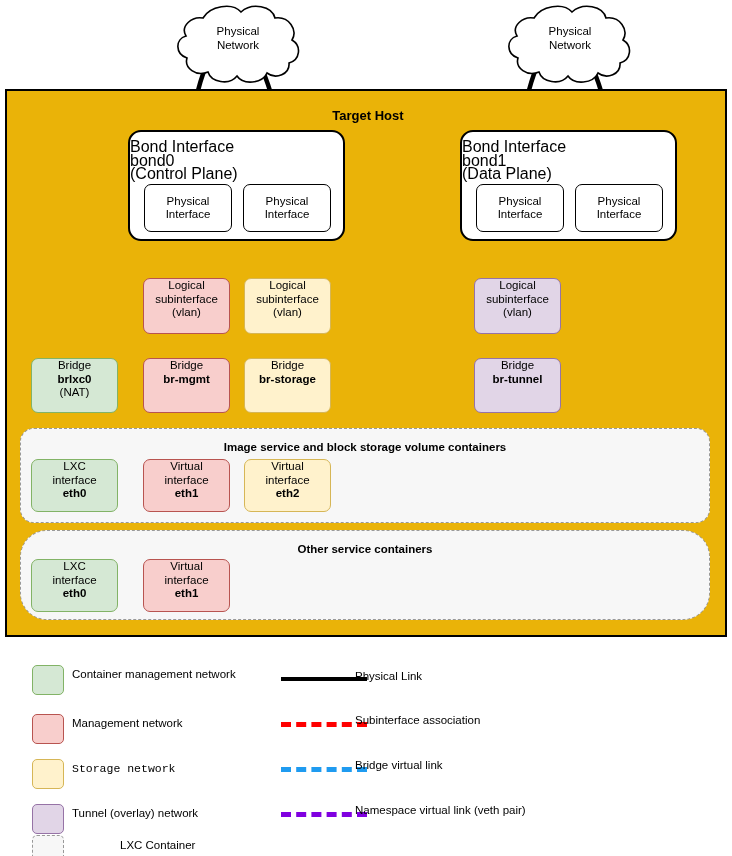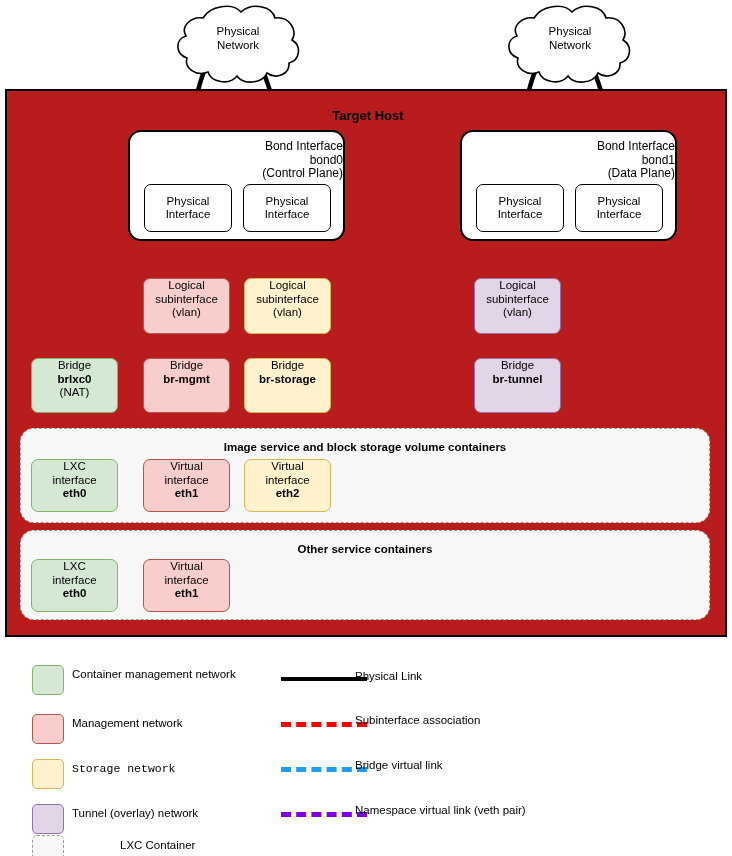--- a/index.html
+++ b/index.html
@@ -42,21 +42,21 @@
     color: #000000;
     z-index: 5;
   }
   .node .b { font-weight: bold; }
 
   
   #target-host {
     position: absolute;
     left: 5px; top: 89px;
     width: 722px; height: 548px;
-    background: #b91c1c;
+    background: #eab308;
     border: 2px solid #000000;
     box-sizing: border-box;
     z-index: 1;
   }
   #target-host-title {
     position: absolute;
     left: 0; top: 17px;
     width: 722px;
     text-align: center;
     font-size: 13px;
@@ -80,22 +80,22 @@
     box-sizing: border-box;
     background: #ffffff;
     border: 2.5px solid #000000;
     border-radius: 13px;
     z-index: 4;
   }
   .bond-title {
     position: absolute;
     left: 0; top: 8px;
     width: 100%;
-    text-align: right;
-    font-size: 12px;
+    text-align: left;
+    font-size: 16px;
     line-height: 13.5px;
     color: #000;
   }
   .phys-if {
     position: absolute;
     box-sizing: border-box;
     background: #ffffff;
     border: 1.6px solid #000000;
     border-radius: 7px;
     display: flex;
@@ -300,21 +300,21 @@
     <div>Virtual</div>
     <div>interface</div>
     <div class="b">eth1</div>
   </div>
   <div class="node yellow" style="left:244px; top:459px; width:87px; height:53px;">
     <div>Virtual</div>
     <div>interface</div>
     <div class="b">eth2</div>
   </div>
 
-  <div class="ctr-group" style="left:20px; top:530px; width:690px; height:90px;">
+  <div class="ctr-group" style="left:20px; top:530px; width:690px; height:90px;border-radius:27px;">
     <div class="ctr-title">Other service containers</div>
   </div>
   <div class="node green" style="left:31px; top:559px; width:87px; height:53px;">
     <div>LXC</div>
     <div>interface</div>
     <div class="b">eth0</div>
   </div>
   <div class="node pink" style="left:143px; top:559px; width:87px; height:53px;">
     <div>Virtual</div>
     <div>interface</div>

